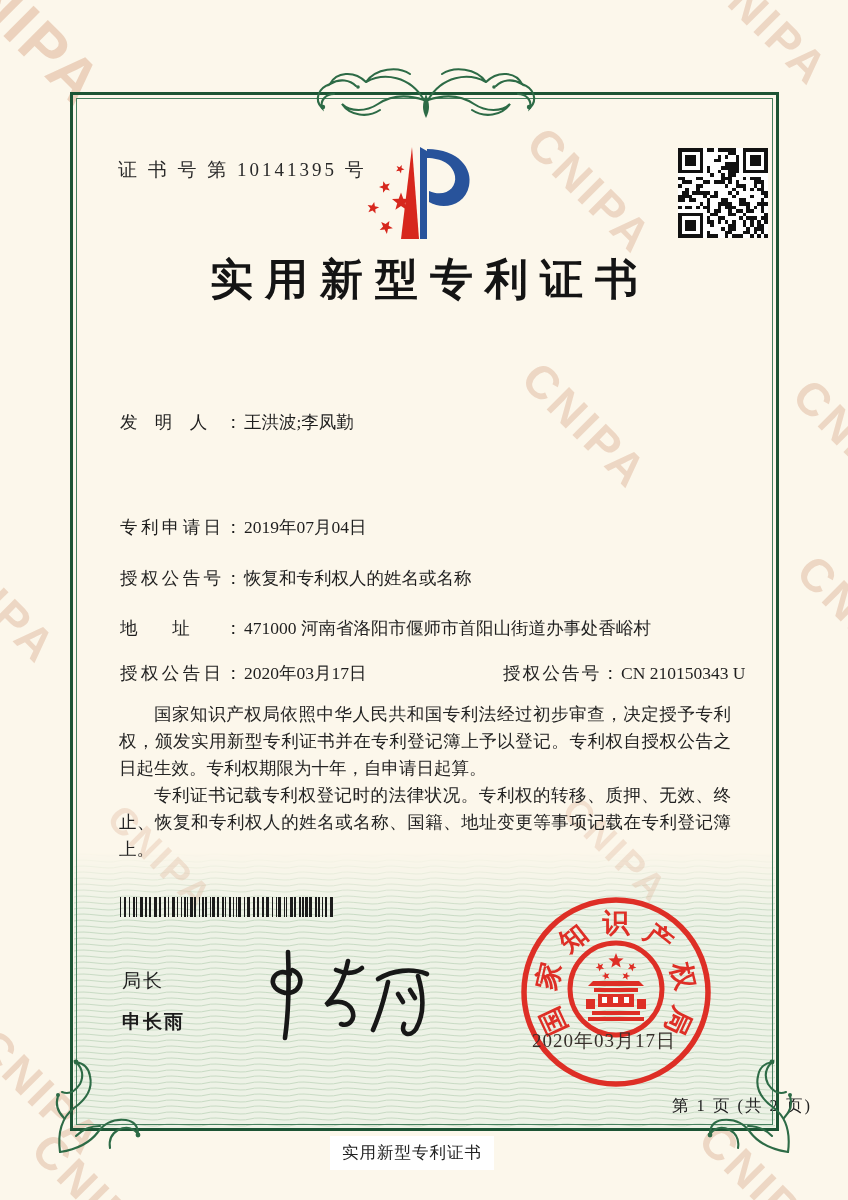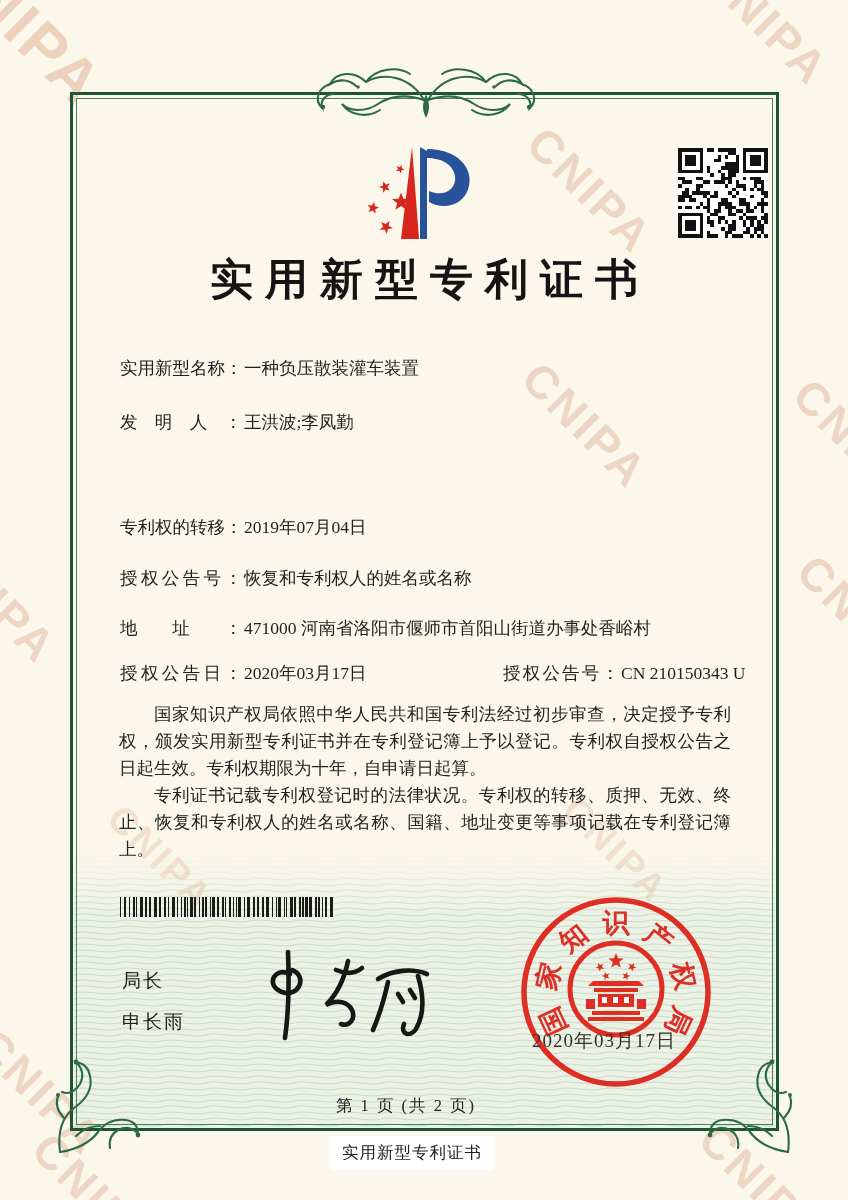--- a/index.html
+++ b/index.html
@@ -40,25 +40,25 @@
   }
   .row{position:absolute;left:120px;font-size:17.5px;color:#1e1e1e;white-space:nowrap;}
   .row .lab{display:inline-block;width:122px;text-align:justify;text-align-last:justify;-moz-text-align-last:justify;}
   .row .lab2{display:inline-block;width:116px;text-align:justify;text-align-last:justify;}
   .row .val{padding-left:2px;}
   .pair2{position:absolute;left:383px;top:0;}
   .body-text{position:absolute;left:119px;top:701px;width:612px;font-size:17.5px;line-height:27px;color:#232323;}
   .body-text p{margin:0;text-indent:2em;text-align:justify;}
   .barcode{position:absolute;left:120px;top:897px;width:218px;height:20px;z-index:2;}
   .signer{position:absolute;left:122px;top:968px;font-size:19px;letter-spacing:2px;color:#1c1c1c;z-index:2;}
-  .signer .name{margin-top:15px;}
+  .signer .name{margin-top:15px;font-weight:bold;}
   .sig{position:absolute;left:252px;top:948px;width:200px;height:95px;z-index:2;}
   .seal{position:absolute;left:516px;top:892px;width:200px;height:200px;z-index:5;opacity:.94;}
   .seal text{font-family:"Liberation Serif","DejaVu Serif",serif;}
-  .page-info{position:absolute;left:0;top:1095px;width:812px;text-align:center;font-size:16.5px;letter-spacing:2px;color:#222;z-index:2;}
+  .page-info{position:absolute;left:0;top:1095px;width:812px;text-align:right;font-size:16.5px;letter-spacing:2px;color:#222;z-index:2;}
   .note{
     position:absolute;left:330px;top:1136px;z-index:2;
     background:#ffffff;padding:6px 12px;font-size:16.5px;letter-spacing:1px;color:#222;
   }
   .orn{position:absolute;z-index:4;pointer-events:none;}
   .orn-top{left:306px;top:60px;}
   .orn-bl{left:46px;top:1056px;}
   .orn-br{left:682px;top:1056px;transform:scaleX(-1);}
 </style>
 </head>
@@ -163,20 +163,21 @@
     <path d="M18,62 Q8,52 12,40"></path>
     <path d="M30,80 Q40,70 54,70"></path>
     <circle cx="30" cy="6" r="2.4" fill="#2d6b46" stroke="none"></circle>
     <circle cx="92" cy="79" r="2.4" fill="#2d6b46" stroke="none"></circle>
     <circle cx="12" cy="39" r="2" fill="#2d6b46" stroke="none"></circle>
   </g>
 </svg>
 
 <div class="content">
 
+  <div class="cert-no">证 书 号 第 10141395 号</div>
 
   <svg class="logo" viewBox="0 0 130 110" xmlns="http://www.w3.org/2000/svg">
     <g id="logo-stars" fill="#d7271d">
         <polygon points="45.8,25.9 45.6,29.0 48.5,30.4 45.4,31.2 45.0,34.4 43.3,31.7 40.1,32.3 42.1,29.8 40.6,27.1 43.6,28.2"></polygon>
         <polygon points="27.2,42.3 29.8,45.6 33.9,44.5 31.5,48.0 33.8,51.6 29.7,50.4 27.1,53.7 26.9,49.5 23.0,47.9 27.0,46.5"></polygon>
         <polygon points="18.2,62.9 18.9,67.2 23.2,68.3 19.3,70.3 19.6,74.6 16.5,71.6 12.4,73.2 14.4,69.3 11.6,66.0 15.9,66.6"></polygon>
         <polygon points="45.0,53.5 47.3,59.8 54.0,60.1 48.8,64.2 50.6,70.7 45.0,67.0 39.4,70.7 41.2,64.2 36.0,60.1 42.7,59.8"></polygon>
         <polygon points="33.4,81.9 32.7,86.7 36.9,89.3 32.0,90.1 30.9,94.9 28.6,90.6 23.7,91.0 27.1,87.5 25.2,82.9 29.6,85.1"></polygon>
       </g>
     <polygon points="56,8 63,100 45,100" fill="#d7271d"></polygon>
@@ -387,28 +388,25 @@
       <rect x="18" y="0" width="7" height="7" fill="#111"></rect>
       <rect x="19" y="1" width="5" height="5" fill="#fff"></rect>
       <rect x="20" y="2" width="3" height="3" fill="#111"></rect>
       <rect x="0" y="18" width="7" height="7" fill="#111"></rect>
       <rect x="1" y="19" width="5" height="5" fill="#fff"></rect>
       <rect x="2" y="20" width="3" height="3" fill="#111"></rect>
     </svg>
 
   <div class="title">实用新型专利证书</div>
 
-  <div class="row" style="top:356px">
-    <span class="lab">实用新型名称：</span><span class="val">一种负压散装灌车装置</span>
-  </div>
   <div class="row" style="top:410px">
     <span class="lab">发明人：</span><span class="val">王洪波;李凤勤</span>
   </div>
   <div class="row" style="top:515px">
-    <span class="lab">专利权的转移：</span><span class="val">2019年07月04日</span>
+    <span class="lab">专利申请日：</span><span class="val">2019年07月04日</span>
   </div>
   <div class="row" style="top:566px">
     <span class="lab">授权公告号：</span><span class="val">恢复和专利权人的姓名或名称</span>
   </div>
   <div class="row" style="top:616px">
     <span class="lab">地址：</span><span class="val">471000 河南省洛阳市偃师市首阳山街道办事处香峪村</span>
   </div>
   <div class="row" style="top:661px">
     <span class="lab">授权公告日：</span><span class="val">2020年03月17日</span>
     <span class="pair2">

